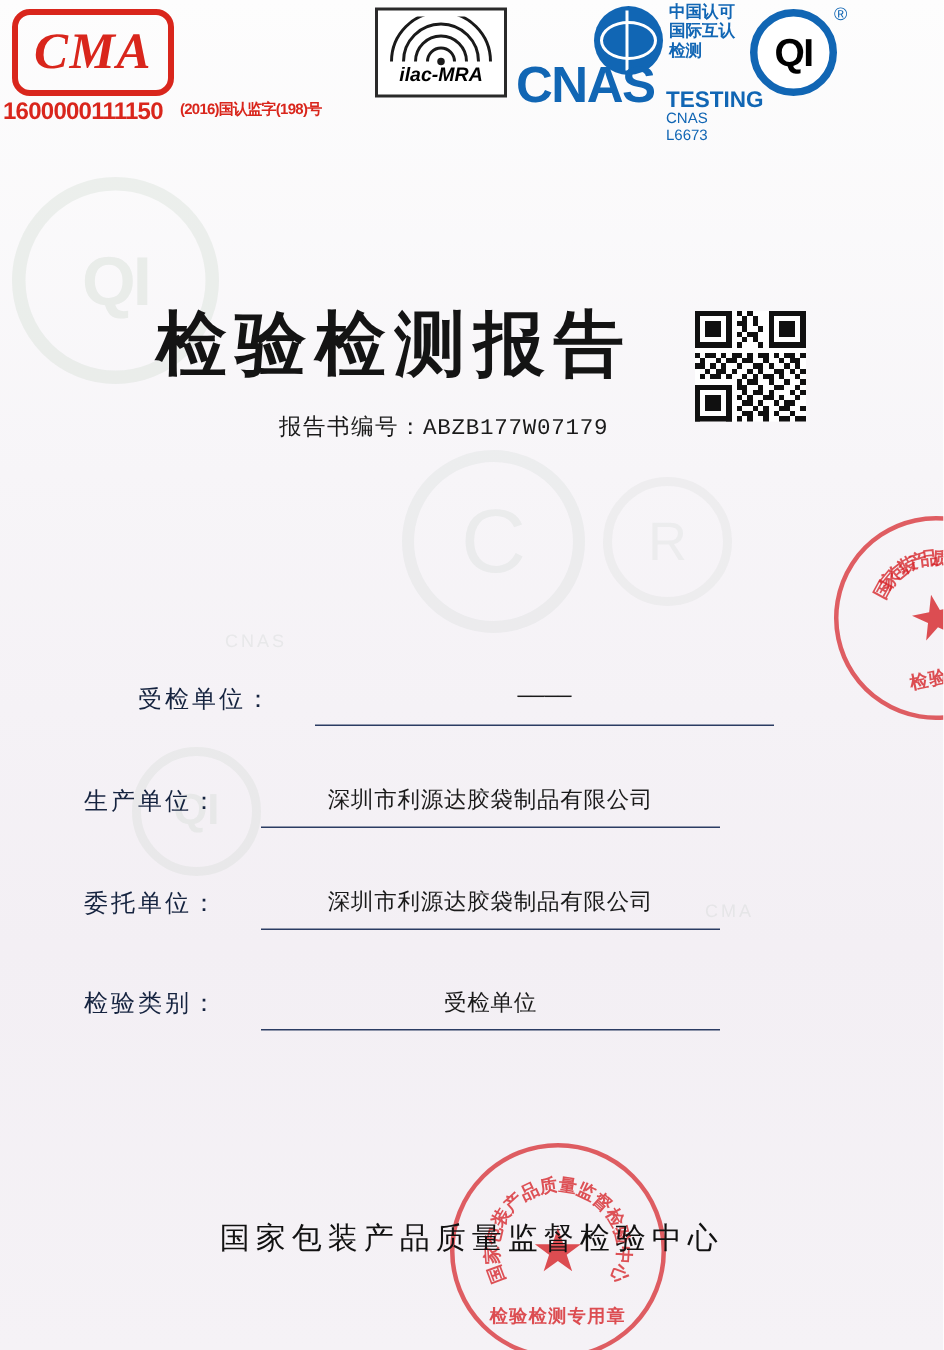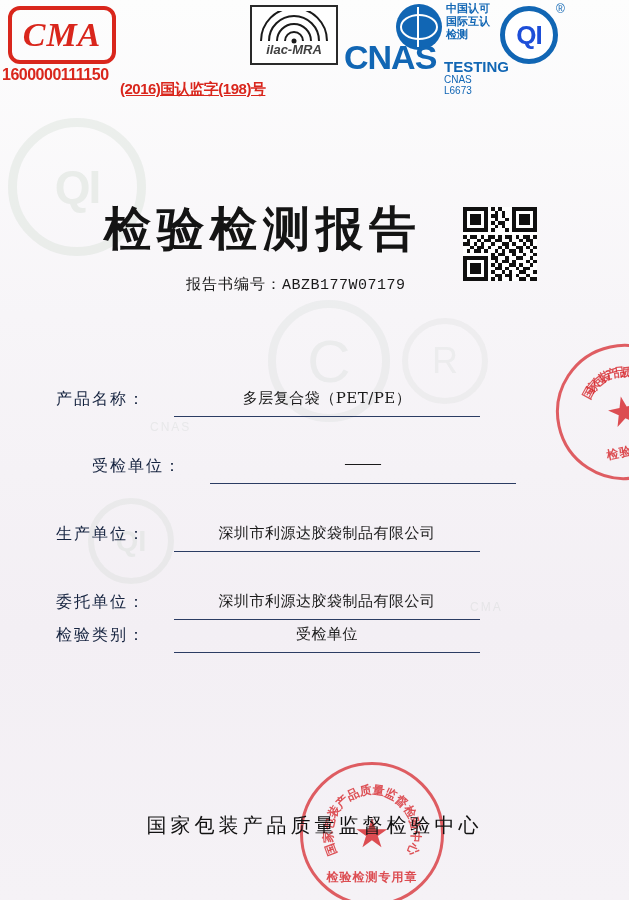--- a/index.html
+++ b/index.html
@@ -176,27 +176,26 @@
     justify-content: center;
     color: #d9261c;
     font-family: "Liberation Serif", serif;
     font-weight: bold;
     font-size: 21px;
     font-style: italic;
   }
   .cal-num {
     position: absolute;
     left: 120px;
-    top: 80px;
-    font-size: 15px;
+    top: 66px;
+    font-size: 10px;
     color: #d9261c;
     font-family: "Liberation Sans", sans-serif;
     font-weight: bold;
     letter-spacing: -0.5px;
-    text-decoration: underline;
   }
 
   
   .ilac-box {
     position: absolute;
     left: 250px;
     top: 5px;
     width: 88px;
     height: 60px;
     border: 2px solid #2a2a2a;
@@ -212,21 +211,21 @@
   .ilac-label {
     position: absolute;
     left: 0;
     bottom: 6px;
     width: 100%;
     text-align: center;
     font-size: 13px;
     font-family: "Liberation Sans", sans-serif;
     font-style: italic;
     font-weight: bold;
-    color: #404040;
+    color: #000000;
   }
 
   
   .cnas-wrap {
     position: absolute;
     left: 344px;
     top: 2px;
     width: 150px;
     height: 98px;
   }
@@ -310,21 +309,21 @@
   .qi-badge-text {
     position: absolute;
     left: 0; top: 0;
     width: 100%; height: 100%;
     display: flex;
     align-items: center;
     justify-content: center;
     font-family: "Liberation Sans", sans-serif;
     font-size: 26px;
     font-weight: bold;
-    color: #1d4ed8;
+    color: #000000;
     letter-spacing: -1px;
   }
   .qi-reg {
     position: absolute;
     left: 556px;
     top: 2px;
     font-size: 12px;
     color: #1166b4;
     font-family: "Liberation Sans", sans-serif;
   }
@@ -641,45 +640,40 @@
       <rect x="15" y="19" width="1" height="1"></rect>
         <rect x="18" y="19" width="1" height="1"></rect>
       <rect x="8" y="20" width="1" height="1"></rect>
         <rect x="10" y="20" width="1" height="1"></rect>
       <rect x="13" y="20" width="1" height="1"></rect>
         <rect x="16" y="20" width="2" height="1"></rect>
       <rect x="19" y="20" width="2" height="1"></rect>
     </g>
   </svg>
 
-  <div class="field" style="top:385px;">
-    <div class="field-label">产品名称：</div>
-    <div class="field-value">多层复合袋（PET/PE）</div>
-    <div class="field-line"></div>
-  </div>
 
   <div class="field" style="top:452px;margin-left:36px;">
     <div class="field-label">受检单位：</div>
     <div class="field-value mono-dash">————</div>
     <div class="field-line"></div>
   </div>
 
   <div class="field" style="top:520px;">
     <div class="field-label">生产单位：</div>
     <div class="field-value">深圳市利源达胶袋制品有限公司</div>
     <div class="field-line"></div>
   </div>
 
   <div class="field" style="top:588px;">
     <div class="field-label">委托单位：</div>
     <div class="field-value">深圳市利源达胶袋制品有限公司</div>
     <div class="field-line"></div>
   </div>
 
-  <div class="field" style="top:621px;">
+  <div class="field" style="top:655px;">
     <div class="field-label">检验类别：</div>
     <div class="field-value">受检单位</div>
     <div class="field-line"></div>
   </div>
 
   <div class="stamp stamp-top-right">
     <div class="stamp-star">★</div>
     <div class="stamp-arc-text" id="arc-top">
         <span style="transform: rotate(-49.5deg) translate(0px, -48px) rotate(0deg) translate(-6px, 0px);">国</span>
         <span style="transform: rotate(-38.5deg) translate(0px, -48px) rotate(0deg) translate(-6px, 0px);">家</span>

